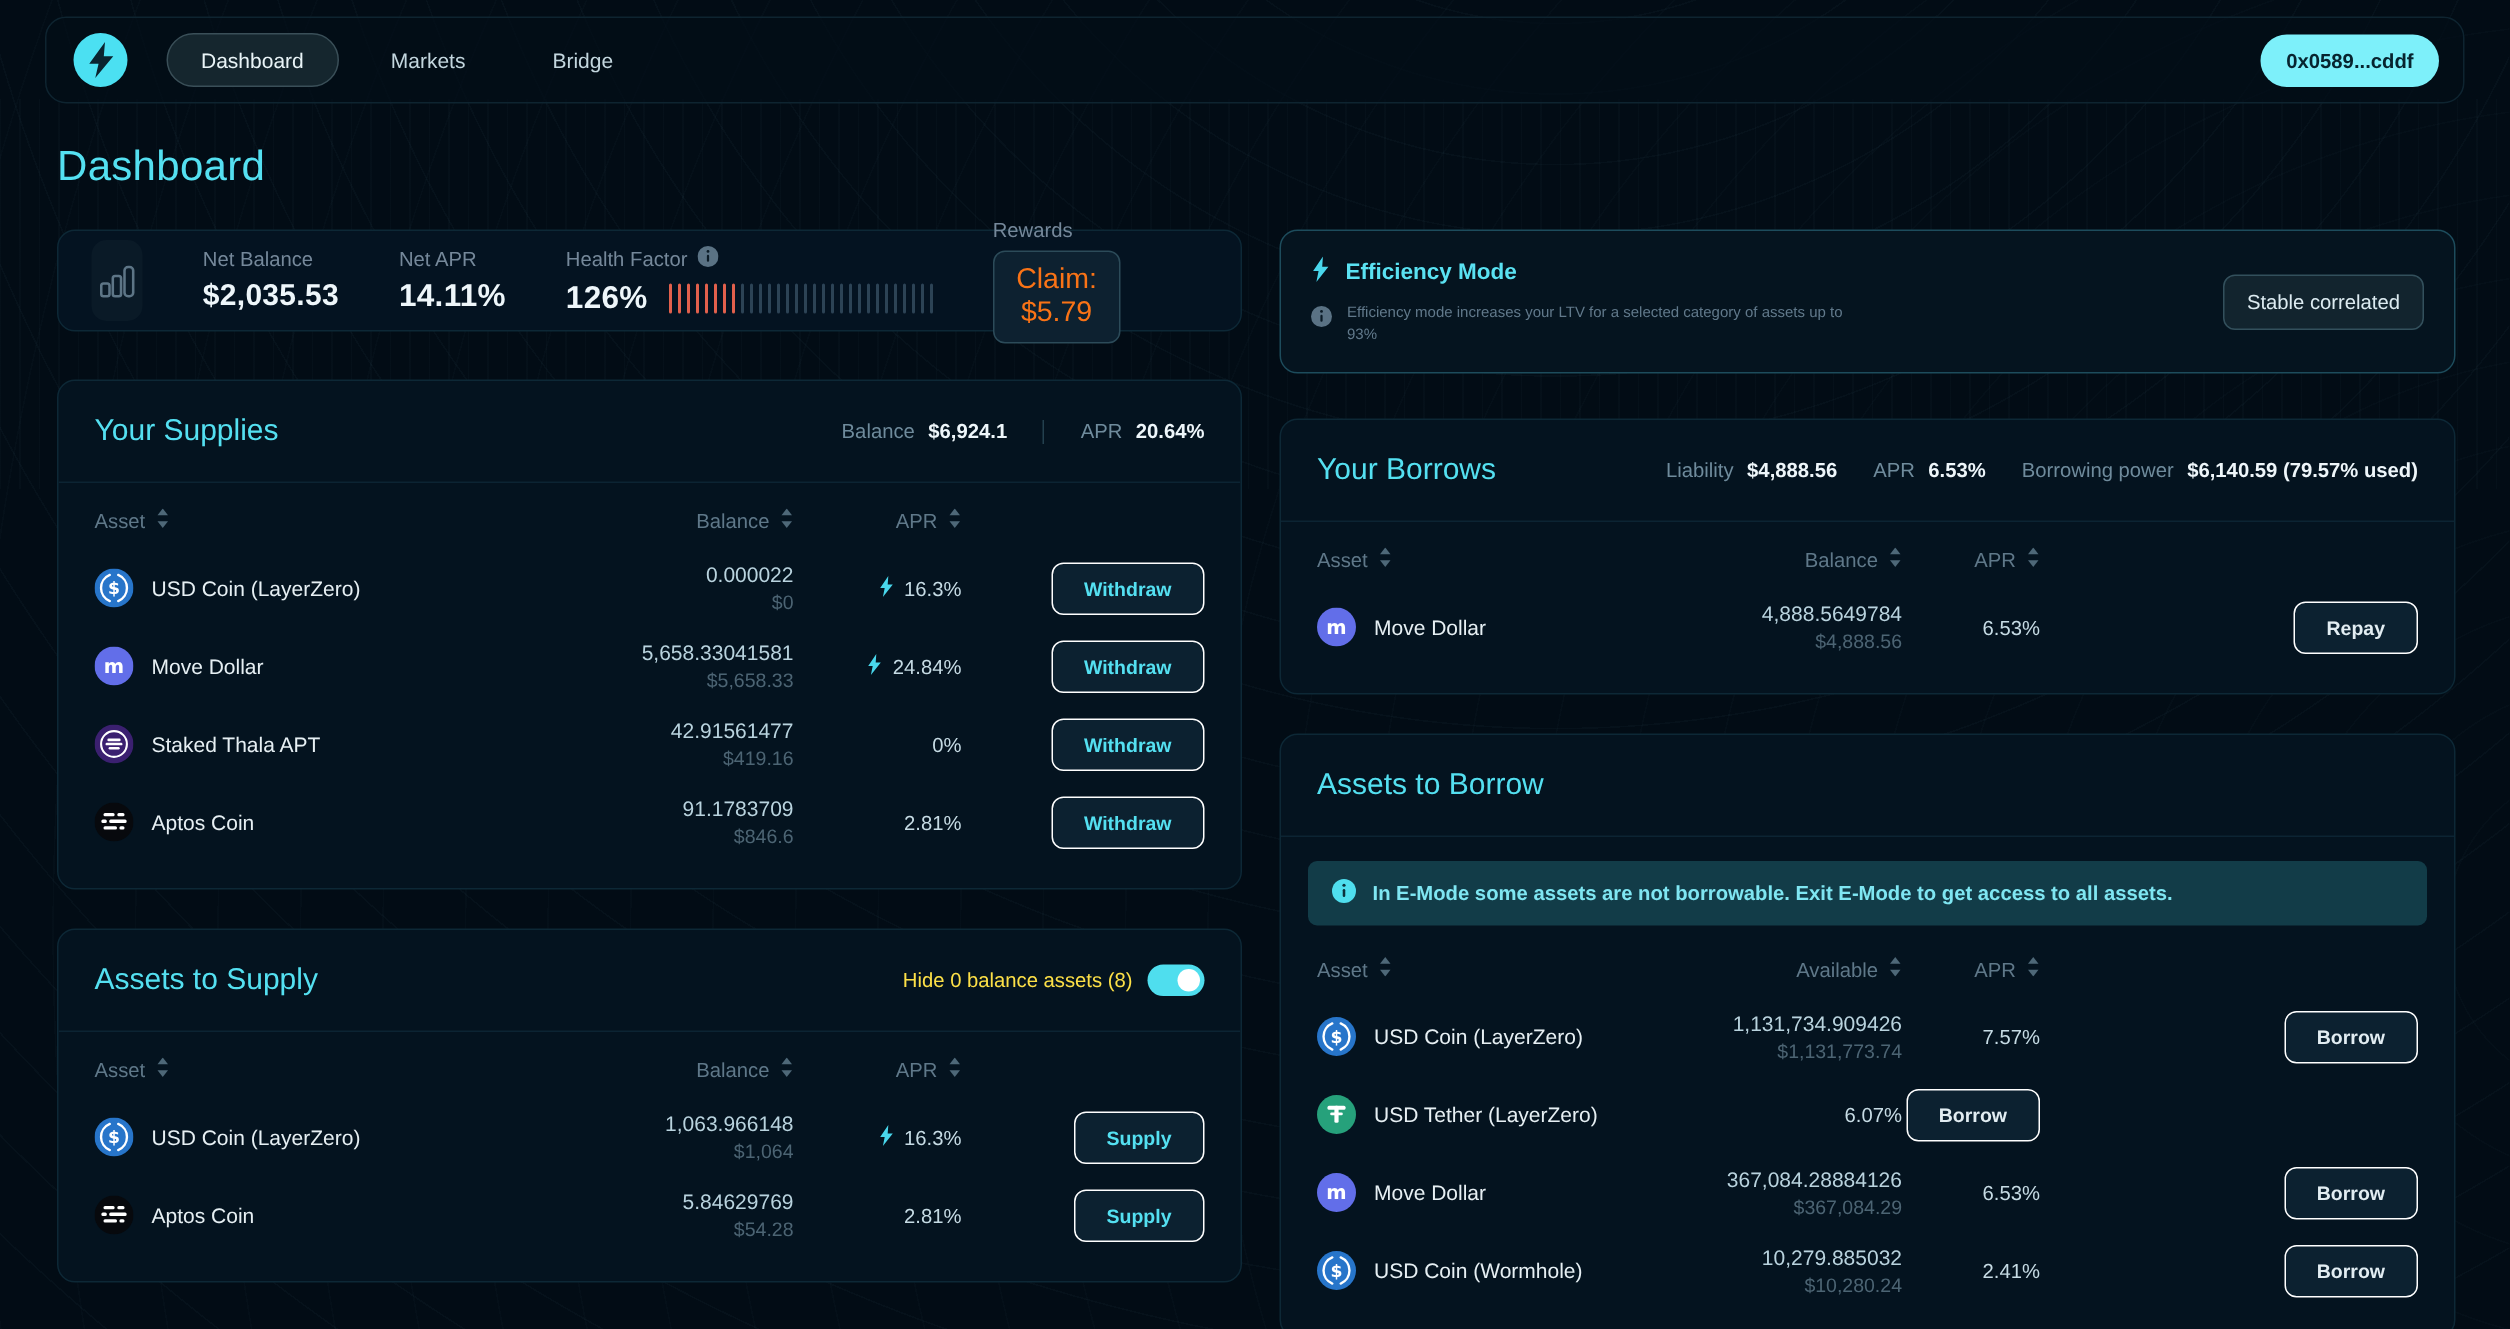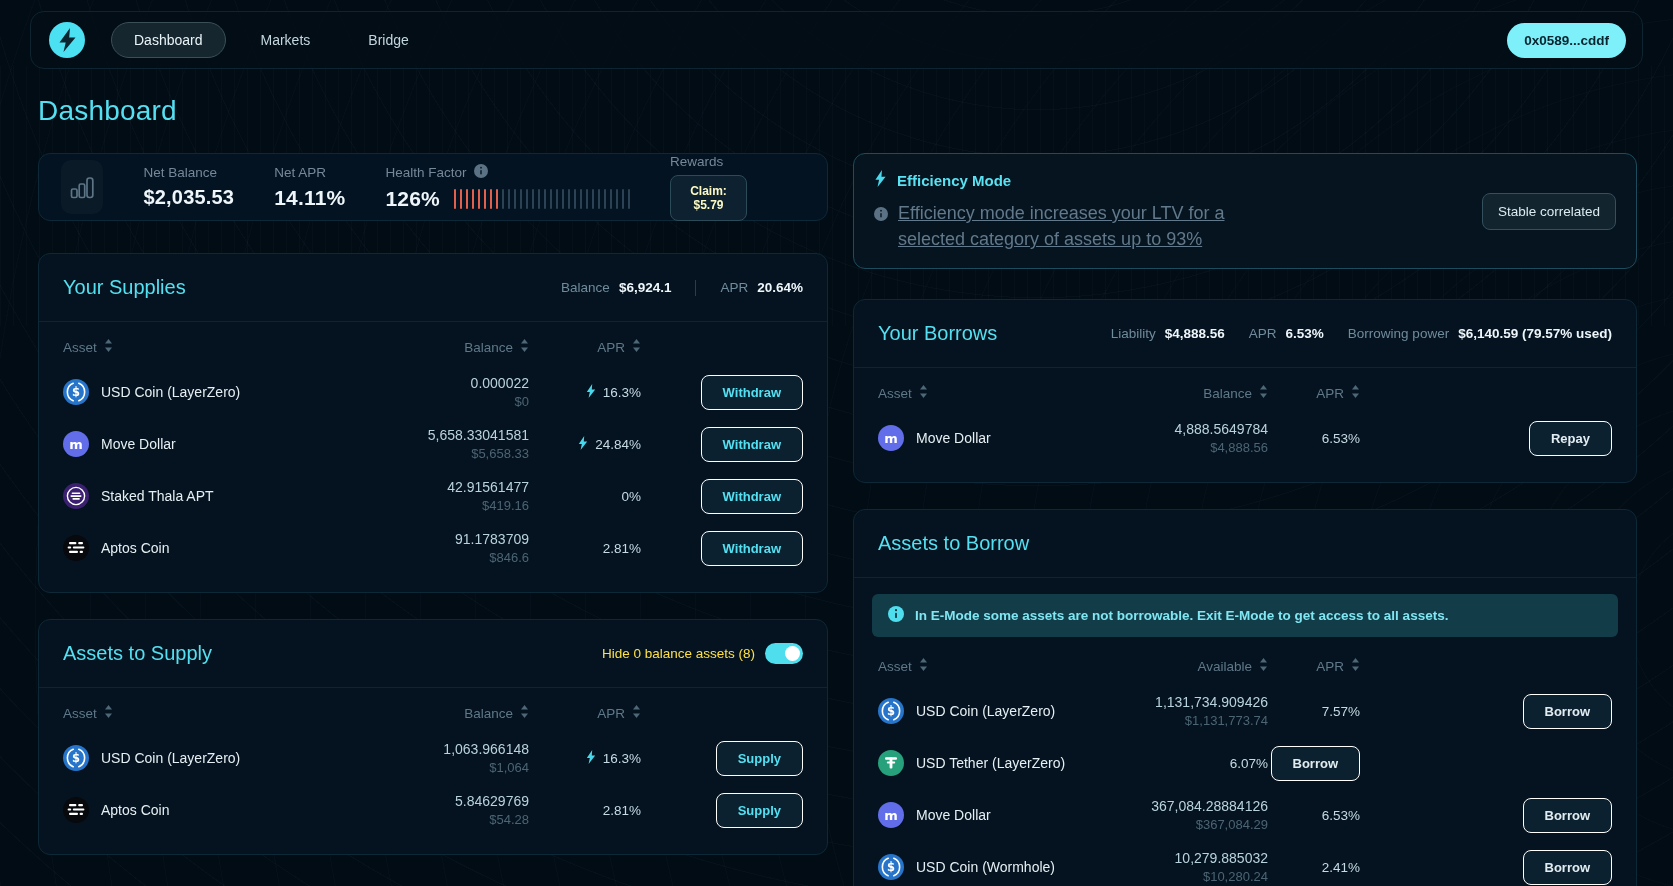--- a/index.html
+++ b/index.html
@@ -60,32 +60,32 @@
   .tile { width:54px; height:54px; border-radius:10px; background:#0a1a27; display:grid; place-items:center; }
   .stat .lbl { font-size:13.5px; color:#75889a; margin-bottom:6px; display:flex; gap:7px; align-items:center; }
   .stat .val { font-size:21px; color:#eef6fa; font-weight:600; letter-spacing:.2px; }
   .stat.big .val { font-size:20px; }
   .hf-row { display:flex; align-items:center; gap:14px; }
   .bars { display:flex; gap:4px; align-items:center; }
   .bar { width:2px; height:20px; background:#2c4355; border-radius:1px; }
   .bar.hot { background:#e2604c; }
   .rewards { margin-left:auto; margin-right:58px; }
   .claim-btn {
-    background:#0d2130; border:1px solid #2c4b59; border-radius:8px; color:#fef9c3;
-    font-size:12px; font-weight:700; padding:8px 13px; cursor:pointer; font-family:inherit;
+    background:#0d2130; border:1px solid #2c4b59; border-radius:8px; color:#f97316;
+    font-size:19px; font-weight:400; padding:8px 13px; cursor:pointer; font-family:inherit;
   }
 
   
   .emode-card {
     border:1px solid #1d4c5c; border-radius:12px; background:#05141f;
     padding:16px 20px; display:flex; justify-content:space-between; align-items:center;
     min-height:96px; margin-bottom:30px;
   }
   .em-title { display:flex; gap:10px; align-items:center; color:#5ae2f2; font-size:15px; font-weight:600; margin-bottom:10px; }
-  .em-desc { display:flex; gap:10px; color:#61798b; font-size:18px; line-height:1.45; max-width:360px; align-items:flex-start;text-decoration:underline; }
+  .em-desc { display:flex; gap:10px; color:#61798b; font-size:10px; line-height:1.45; max-width:360px; align-items:flex-start; }
   .em-btn {
     background:#12242e; border:1px solid #33505c; color:#dcebf1; font-size:13.5px;
     padding:10px 15px; border-radius:8px; cursor:pointer; font-family:inherit;
   }
 
   
   .panel { border:1px solid #0d2836; border-radius:12px; background:#04131f; margin-bottom:26px; overflow:hidden; }
   .panel-head { display:flex; justify-content:space-between; align-items:center; padding:22px 24px; border-bottom:1px solid #0c2433; }
   .panel-title { font-size:20px; color:#54e0f1; font-weight:500; }
   .head-stats { display:flex; align-items:center; gap:24px; font-size:13.5px; }

